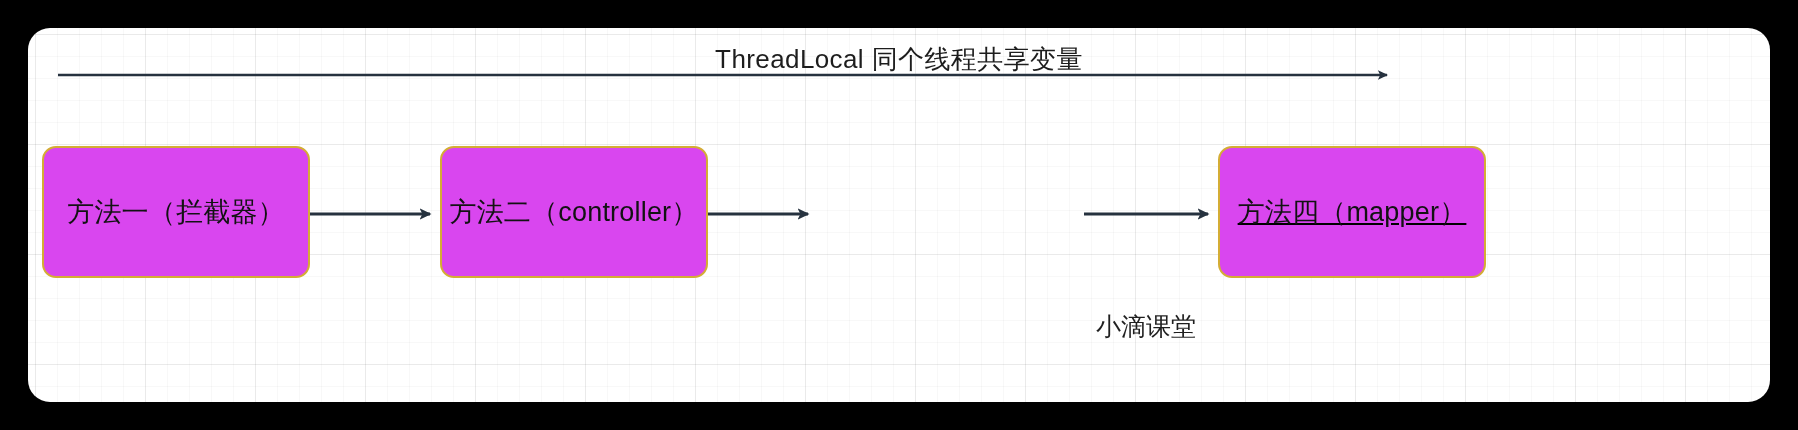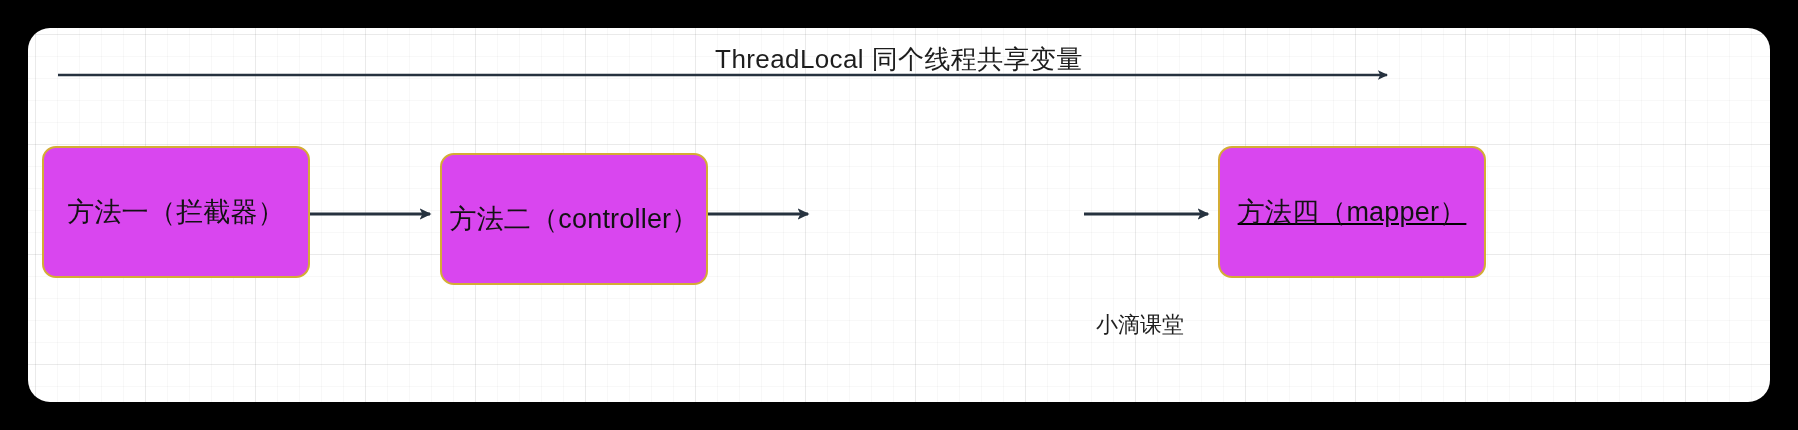--- a/index.html
+++ b/index.html
@@ -86,40 +86,40 @@
     justify-content: center;
   }
   .node-label {
     font-size: 27px;
     color: #121212;
     white-space: nowrap;
     letter-spacing: 0.2px;
   }
 
   #node-0 { left: 14px;   width: 268px; }
-  #node-1 { left: 412px;  width: 268px; margin-top: 7px; }
+  #node-1 { left: 412px;  width: 268px; }
   #node-2 { left: 790px;  width: 266px; }
   #node-3 { left: 1190px; width: 268px; text-decoration: underline; }
 
   
   .connector {
     position: absolute;
     top: 175px;
     height: 22px;
   }
   #conn-0 { left: 282px;  width: 132px; }
   #conn-1 { left: 680px;  width: 112px; }
   #conn-2 { left: 1056px; width: 136px; }
 
   
   #watermark {
     position: absolute;
     left: 1068px;
     top: 282px;
-    font-size: 22px;
+    font-size: 25px;
     color: #1f1f1f;
     white-space: nowrap;
   }
 </style>
 </head>
 <body>
 
 <div id="stage">
   <div id="canvas">
 

